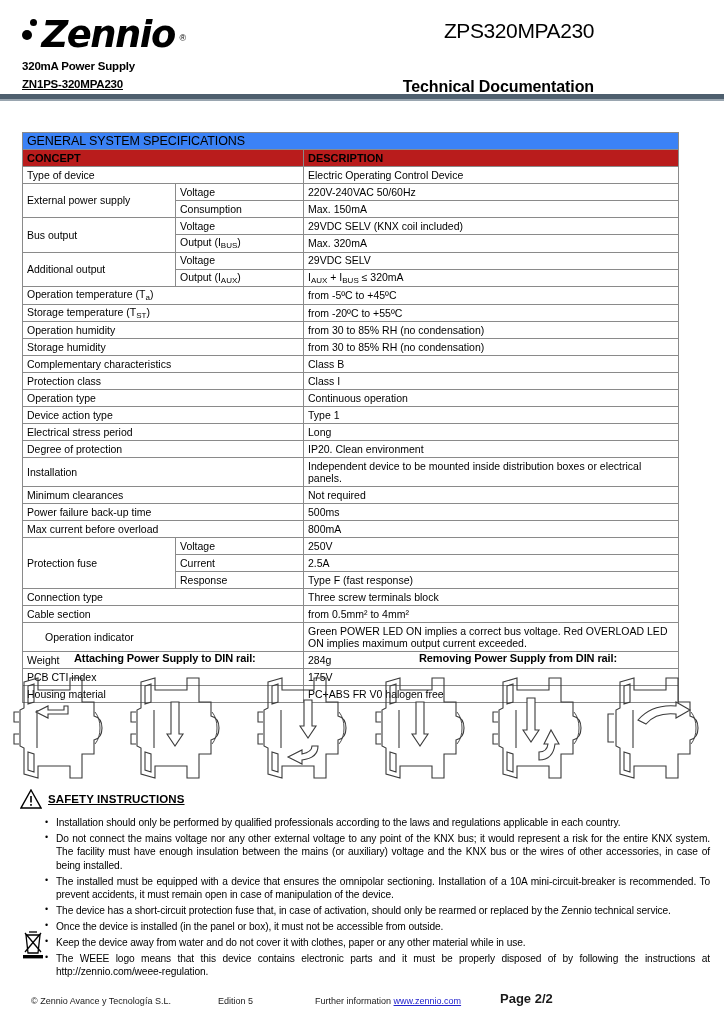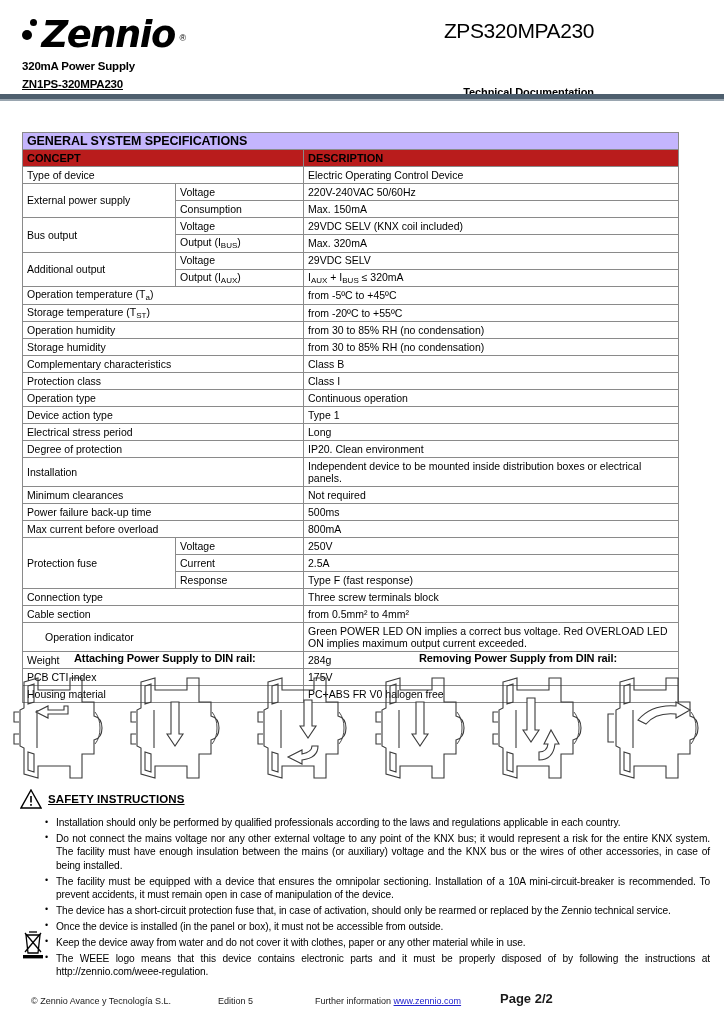--- a/index.html
+++ b/index.html
@@ -85,24 +85,23 @@
     position: absolute;
     right: 62px;
     top: 19px;
     font-size: 21px;
     letter-spacing: -0.4px;
   }
   #tech-doc {
     position: absolute;
     right: 62px;
     top: 78px;
-    font-size: 11px;
+    font-size: 16px;
     font-weight: bold;
     letter-spacing: -0.1px;
-    margin-top: 8px;
   }
   #header-rule {
     position: absolute;
     left: 0;
     top: 94px;
     width: 724px;
     height: 5px;
     background: #4e5f6e;
   }
   #header-rule::after {
@@ -124,22 +123,22 @@
     table-layout: fixed;
   }
   #spec-table td {
     border: 1px solid #8a8a8a;
     padding: 1px 4px;
     vertical-align: middle;
     line-height: 12.6px;
     height: 14px;
   }
   .tbl-title td {
-    background: #c4b5fd;
-    font-weight: bold;
+    background: #3b82f6;
+    font-weight: normal;
     font-size: 12.5px;
     height: 17px;
     letter-spacing: -0.1px;
     margin-top: 48px;
   }
   .tbl-head td {
     background: #b91c1c;
     font-weight: bold;
     font-size: 11px;
     margin-left: 18px;
@@ -540,21 +539,21 @@
     <path d="M11 1 L21 19 L1 19 Z" fill="none" stroke="#000" stroke-width="1.4"></path>
     <rect x="10.2" y="7" width="1.6" height="6.5" fill="#000"></rect>
     <rect x="10.2" y="15" width="1.6" height="1.8" fill="#000"></rect>
   </svg>
 
   <div id="safety-heading">SAFETY INSTRUCTIONS</div>
 
   <ul id="safety-list">
     <li>Installation should only be performed by qualified professionals according to the laws and regulations applicable in each country.</li>
     <li>Do not connect the mains voltage nor any other external voltage to any point of the KNX bus; it would represent a risk for the entire KNX system. The facility must have enough insulation between the mains (or auxiliary) voltage and the KNX bus or the wires of other accessories, in case of being installed.</li>
-    <li>The facility must be equipped with a device that ensures the omnipolar sectioning. Installation of a 10A mini-circuit-breaker is recommended. To prevent accidents, it must remain open in case of manipulation of the device.</li>
+    <li>The installed must be equipped with a device that ensures the omnipolar sectioning. Installation of a 10A mini-circuit-breaker is recommended. To prevent accidents, it must remain open in case of manipulation of the device.</li>
     <li>The device has a short-circuit protection fuse that, in case of activation, should only be rearmed or replaced by the Zennio technical service.</li>
     <li>Once the device is installed (in the panel or box), it must not be accessible from outside.</li>
     <li>Keep the device away from water and do not cover it with clothes, paper or any other material while in use.</li>
     <li>The WEEE logo means that this device contains electronic parts and it must be properly disposed of by following the instructions at http://zennio.com/weee-regulation.</li>
   </ul>
 
   <svg id="weee-icon" viewBox="0 0 26 32">
     <g stroke="#000" stroke-width="1.3" fill="none">
       <path d="M9 4 L17 4"></path>
       <path d="M6 7 L20 7 L18 25 L8 25 Z"></path>

